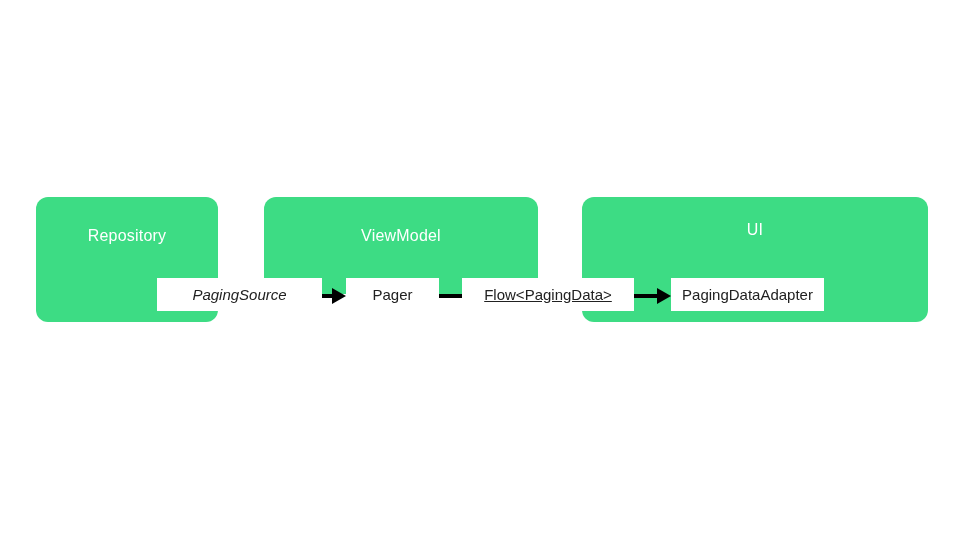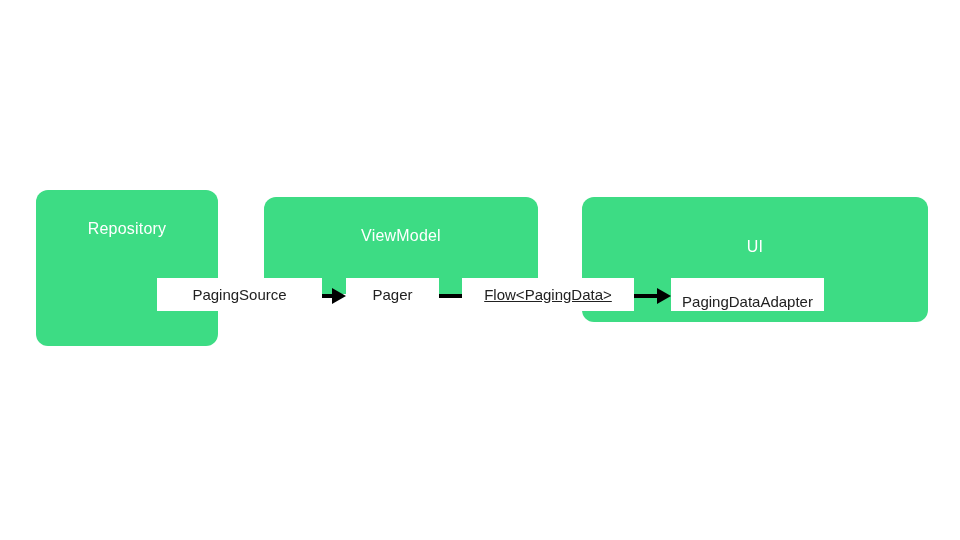--- a/index.html
+++ b/index.html
@@ -64,55 +64,55 @@
     border-top: 8px solid transparent;
     border-bottom: 8px solid transparent;
     border-left: 14px solid #000000;
   }
 </style>
 </head>
 <body>
 
 <div id="canvas">
 
-  <div class="group-box" style="left:36px; top:190px; width:182px; height:156px; background:#3ddc84;">
+  <div class="group-box" style="left:36px; top:197px; width:182px; height:125px; background:#3ddc84;">
     <div class="group-title" style="top:29px;">Repository</div>
   </div>
 
   <div class="group-box" style="left:264px; top:197px; width:274px; height:97px; background:#3ddc84;">
     <div class="group-title" style="top:29px;">ViewModel</div>
   </div>
 
   <div class="group-box" style="left:582px; top:197px; width:346px; height:125px; background:#3ddc84;">
-    <div class="group-title" style="top:40px;">UI</div>
+    <div class="group-title" style="top:23px;">UI</div>
   </div>
 
   <div class="connector" style="left:322px; top:294px; width:24px;">
     <div class="conn-line" style="width:12px;"></div>
     <div class="conn-head" style="left:10px;"></div>
   </div>
 
   <div class="connector" style="left:439px; top:294px; width:23px;">
     <div class="conn-line" style="width:23px;"></div>
   </div>
 
   <div class="connector" style="left:634px; top:294px; width:37px;">
     <div class="conn-line" style="width:25px;"></div>
     <div class="conn-head" style="left:23px;"></div>
   </div>
 
-  <div class="node-box" style="left:157px; top:278px; width:165px; height:33px;">
+  <div class="node-box" style="left:157px; top:278px; width:165px; height:33px;font-style:italic;">
     <span>PagingSource</span>
   </div>
 
   <div class="node-box" style="left:346px; top:278px; width:93px; height:33px;">
     <span>Pager</span>
   </div>
 
   <div class="node-box" style="left:462px; top:278px; width:172px; height:33px;text-decoration:underline;">
     <span>Flow&lt;PagingData&gt;</span>
   </div>
 
-  <div class="node-box" style="left:671px; top:278px; width:153px; height:33px;align-items:flex-end;">
+  <div class="node-box" style="left:671px; top:278px; width:153px; height:33px;">
     <span>PagingDataAdapter</span>
   </div>
 
 </div>
 
 </body></html>

